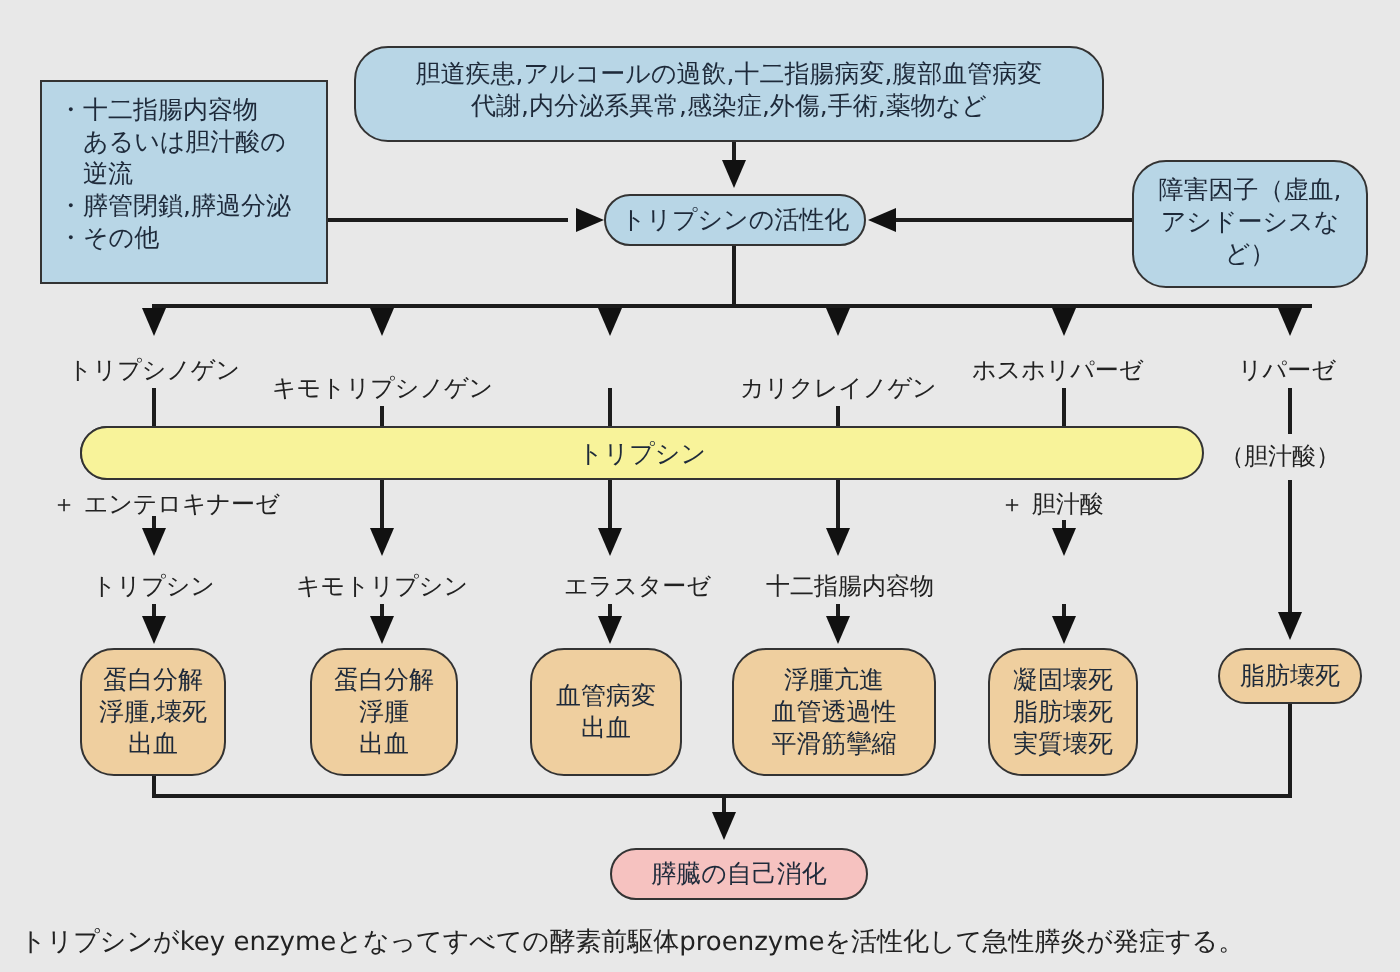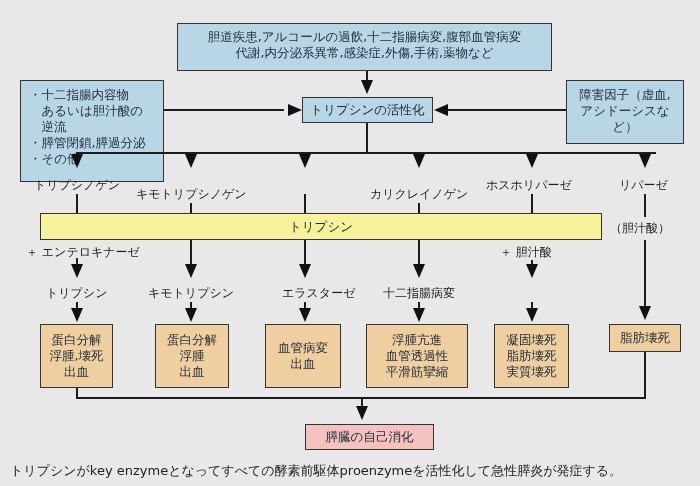--- a/index.html
+++ b/index.html
@@ -16,21 +16,21 @@
     border: 1.5px solid #333;
     box-sizing: border-box;
     font-size: 12.5px;
     line-height: 16px;
     color: #1e2a3a;
   }
   .blue { background: #b8d6e6; }
   .tan { background: #efcf9f; }
   .pink { background: #f6c2c0; }
   .yellow { background: #f8f39a; }
-  .center { text-align: center; }
+  .center { text-align: center; border-radius: 17px; }
   .lbl {
     position: absolute;
     font-size: 12px;
     white-space: nowrap;
     color: #222;
   }
   .line { position: absolute; background: #1c1c1c; }
   .arrow-down {
     position: absolute; width: 0; height: 0;
     border-left: 6px solid transparent; border-right: 6px solid transparent;
@@ -50,21 +50,21 @@
   .caption {
     position: absolute; left: 10px; top: 462px;
     font-size: 13px; white-space: nowrap; color: #222;
   }
 </style>
 </head>
 <body>
 
 <div id="canvas">
 
-  <div class="box blue" style="left:20px; top:40px; width:144px; height:102px; padding:6px 8px;margin-top:40px;">
+  <div class="box blue" style="left:20px; top:40px; width:144px; height:102px; padding:6px 8px;">
     <div>・十二指腸内容物</div>
     <div>　あるいは胆汁酸の</div>
     <div>　逆流</div>
     <div>・膵管閉鎖,膵過分泌</div>
     <div>・その他</div>
   </div>
 
   <div class="box blue center" style="left:177px; top:23px; width:375px; height:48px; padding:5px 4px;">
     <div>胆道疾患,アルコールの過飲,十二指腸病変,腹部血管病変</div>
     <div>代謝,内分泌系異常,感染症,外傷,手術,薬物など</div>
@@ -129,21 +129,21 @@
   <div class="line" style="left:304px; top:240px; width:2px; height:26px;"></div>
   <div class="arrow-down" style="left:299px; top:264px;"></div>
   <div class="line" style="left:418px; top:240px; width:2px; height:26px;"></div>
   <div class="arrow-down" style="left:413px; top:264px;"></div>
   <div class="line" style="left:531px; top:260px; width:2px; height:6px;"></div>
   <div class="arrow-down" style="left:526px; top:264px;"></div>
 
   <div class="lbl" style="left:46px; top:285px;">トリプシン</div>
   <div class="lbl" style="left:148px; top:285px;">キモトリプシン</div>
   <div class="lbl" style="left:282px; top:285px;">エラスターゼ</div>
-  <div class="lbl" style="left:383px; top:285px;">十二指腸病変</div>
+  <div class="lbl" style="left:383px; top:285px;">十二指腸内容物</div>
 
   <div class="line" style="left:76px; top:302px; width:2px; height:8px;"></div>
   <div class="arrow-down" style="left:71px; top:308px;"></div>
   <div class="line" style="left:190px; top:302px; width:2px; height:8px;"></div>
   <div class="arrow-down" style="left:185px; top:308px;"></div>
   <div class="line" style="left:304px; top:302px; width:2px; height:8px;"></div>
   <div class="arrow-down" style="left:299px; top:308px;"></div>
   <div class="line" style="left:418px; top:302px; width:2px; height:8px;"></div>
   <div class="arrow-down" style="left:413px; top:308px;"></div>
   <div class="line" style="left:531px; top:302px; width:2px; height:8px;"></div>

